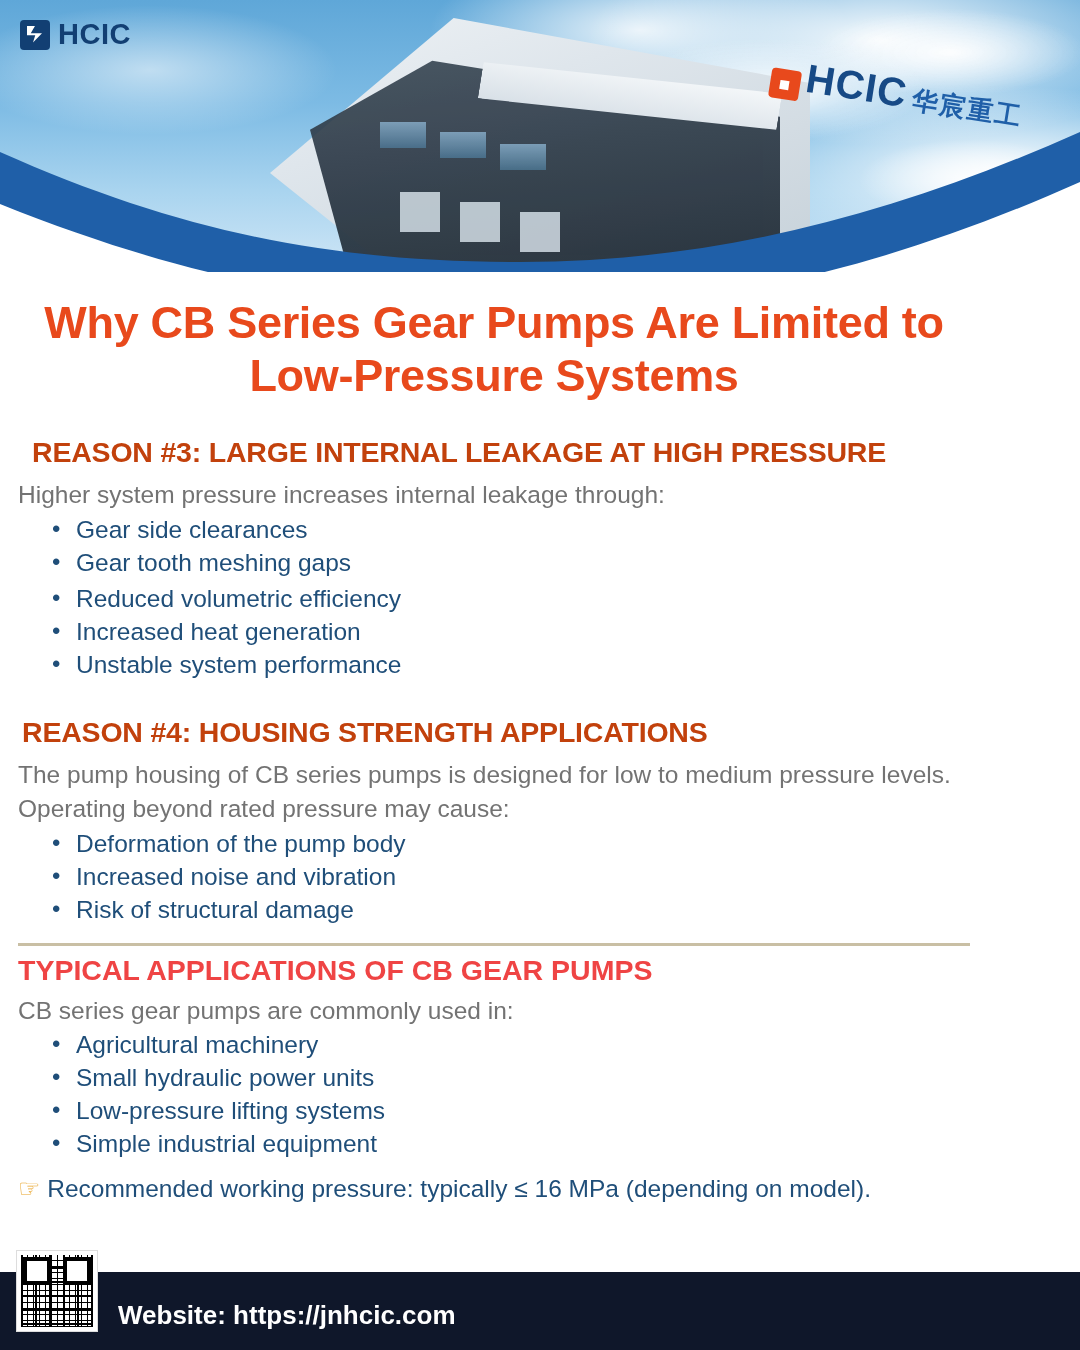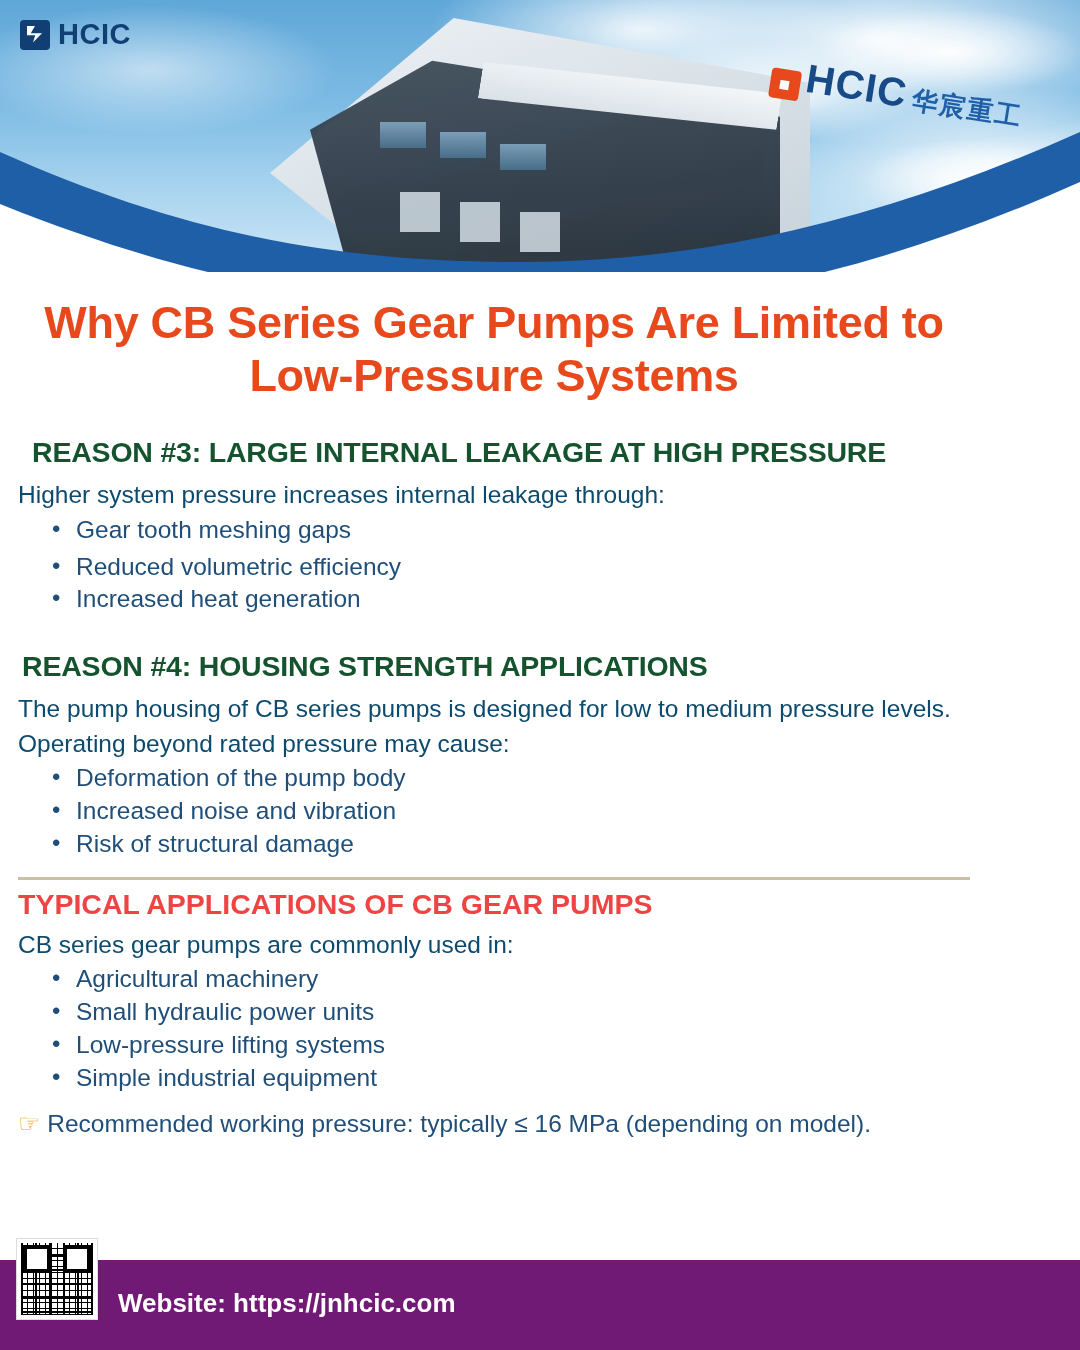--- a/index.html
+++ b/index.html
@@ -146,29 +146,29 @@
   .title {
     color: #e8491c;
     font-weight: 700;
     font-size: 45px;
     line-height: 1.18;
     text-align: center;
     margin: 24px 0 0 0;
     letter-spacing: -.3px;
   }
   .section-head {
-    color: #14532d;
+    color: #c2410c;
     font-weight: 700;
     font-size: 28.5px;
     margin: 34px 0 10px 4px;
     letter-spacing: -.2px;
   }
   .section-head.indented { margin-left: 14px; }
   .para {
-    color: #0c4a6e;
+    color: #737373;
     font-size: 24.5px;
     line-height: 1.33;
     margin: 0 0 2px 0;
   }
   ul.bullets {
     margin: 0 0 4px 0;
     padding-left: 34px;
     list-style: none;
   }
   ul.bullets li {
@@ -201,22 +201,22 @@
     font-size: 24.5px;
     line-height: 1.3;
     margin-top: 12px;
   }
   .note .hand { color: #e8a52c; font-size: 25px; }
 
   
   .footer {
     position: absolute;
     left: 0; bottom: 0;
-    width: 1080px; height: 90px;
-    background: #701a75;
+    width: 1080px; height: 78px;
+    background: #0f172a;
   }
   .qr {
     position: absolute;
     left: 16px; top: -22px;
     width: 82px; height: 82px;
     background: #ffffff;
     padding: 4px;
     border: 1px solid #ddd;
   }
   .qr-inner {
@@ -282,25 +282,27 @@
   </div>
 </div>
 
 <div class="content">
 
   <h1 class="title">Why CB Series Gear Pumps Are Limited to Low-Pressure Systems</h1>
 
   <h2 class="section-head indented">REASON #3: LARGE INTERNAL LEAKAGE AT HIGH PRESSURE</h2>
   <p class="para">Higher system pressure increases internal leakage through:</p>
   <ul class="bullets">
+    <li>Gear side clearances</li>
     <li>Gear tooth meshing gaps</li>
   </ul>
   <ul class="bullets">
     <li>Reduced volumetric efficiency</li>
     <li>Increased heat generation</li>
+    <li>Unstable system performance</li>
   </ul>
 
   <h2 class="section-head">REASON #4: HOUSING STRENGTH APPLICATIONS</h2>
   <p class="para">The pump housing of CB series pumps is designed for low to medium pressure levels.</p>
   <p class="para"> Operating beyond rated pressure may cause:</p>
   <ul class="bullets">
     <li>Deformation of the pump body</li>
     <li>Increased noise and vibration</li>
     <li>Risk of structural damage</li>
   </ul>

